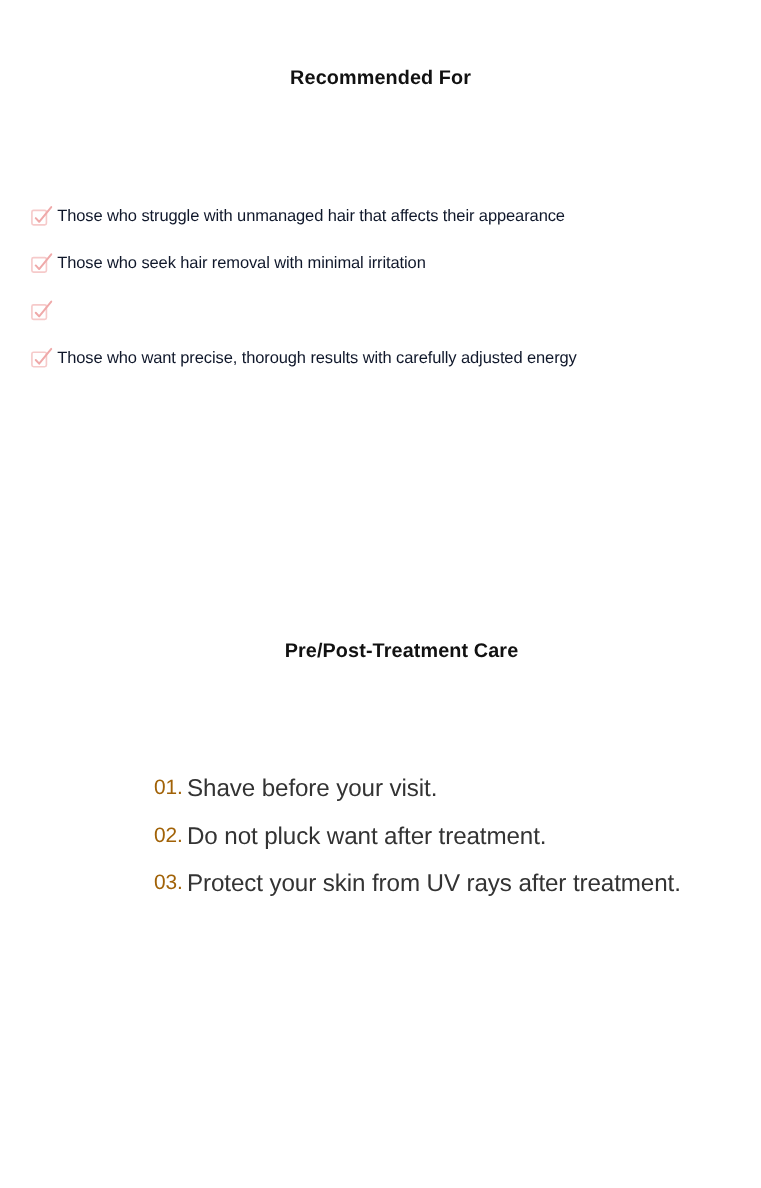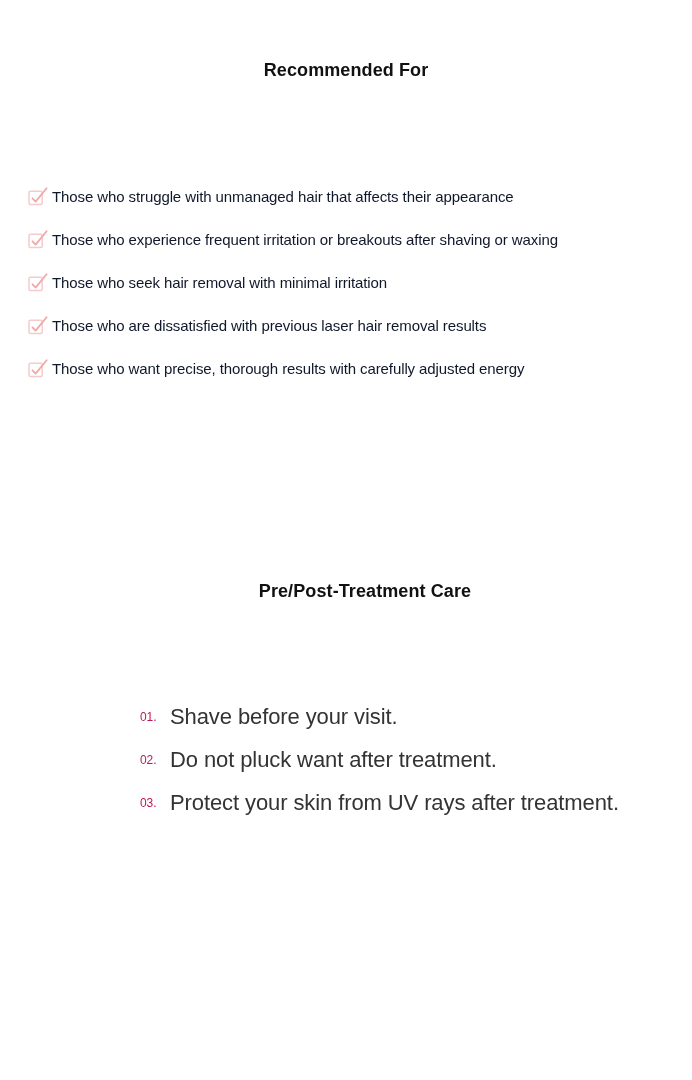--- a/index.html
+++ b/index.html
@@ -59,22 +59,22 @@
     list-style: none;
   }
   ol.care-list li {
     display: flex;
     align-items: center;
     height: 43px;
   }
   .care-num {
     flex: 0 0 30px;
     width: 30px;
-    font-size: 12px;
-    color: #be185d;
+    font-size: 19px;
+    color: #a16207;
     letter-spacing: -0.1px;
   }
   .care-text {
     font-size: 22px;
     color: #333333;
     letter-spacing: -0.1px;
     white-space: nowrap;
   }
 </style>
 </head>
@@ -90,35 +90,27 @@
         <rect x="1" y="5.2" width="13.2" height="13.2" rx="1.5" fill="none" stroke-width="1.5" stroke="#f6caca"></rect>
         <polyline points="4.5,12.3 7.6,15.6 18.6,2.2" fill="none" stroke-width="1.8" stroke-linecap="round" stroke-linejoin="round" stroke="#efa9a9"></polyline>
       </svg>
       <span class="check-text">Those who struggle with unmanaged hair that affects their appearance</span>
     </li>
     <li>
       <svg class="check-icon" viewBox="0 0 20 20">
         <rect x="1" y="5.2" width="13.2" height="13.2" rx="1.5" fill="none" stroke-width="1.5" stroke="#f6caca"></rect>
         <polyline points="4.5,12.3 7.6,15.6 18.6,2.2" fill="none" stroke-width="1.8" stroke-linecap="round" stroke-linejoin="round" stroke="#efa9a9"></polyline>
       </svg>
-      <span class="check-text">Those who experience frequent irritation or breakouts after shaving or waxing</span>
-    </li>
-    <li>
-      <svg class="check-icon" viewBox="0 0 20 20">
-        <rect x="1" y="5.2" width="13.2" height="13.2" rx="1.5" fill="none" stroke-width="1.5" stroke="#f6caca"></rect>
-        <polyline points="4.5,12.3 7.6,15.6 18.6,2.2" fill="none" stroke-width="1.8" stroke-linecap="round" stroke-linejoin="round" stroke="#efa9a9"></polyline>
-      </svg>
       <span class="check-text">Those who seek hair removal with minimal irritation</span>
     </li>
     <li>
       <svg class="check-icon" viewBox="0 0 20 20">
         <rect x="1" y="5.2" width="13.2" height="13.2" rx="1.5" fill="none" stroke-width="1.5" stroke="#f6caca"></rect>
         <polyline points="4.5,12.3 7.6,15.6 18.6,2.2" fill="none" stroke-width="1.8" stroke-linecap="round" stroke-linejoin="round" stroke="#efa9a9"></polyline>
       </svg>
-      <span class="check-text">Those who are dissatisfied with previous laser hair removal results</span>
     </li>
     <li>
       <svg class="check-icon" viewBox="0 0 20 20">
         <rect x="1" y="5.2" width="13.2" height="13.2" rx="1.5" fill="none" stroke-width="1.5" stroke="#f6caca"></rect>
         <polyline points="4.5,12.3 7.6,15.6 18.6,2.2" fill="none" stroke-width="1.8" stroke-linecap="round" stroke-linejoin="round" stroke="#efa9a9"></polyline>
       </svg>
       <span class="check-text">Those who want precise, thorough results with carefully adjusted energy</span>
     </li>
   </ul>
 

